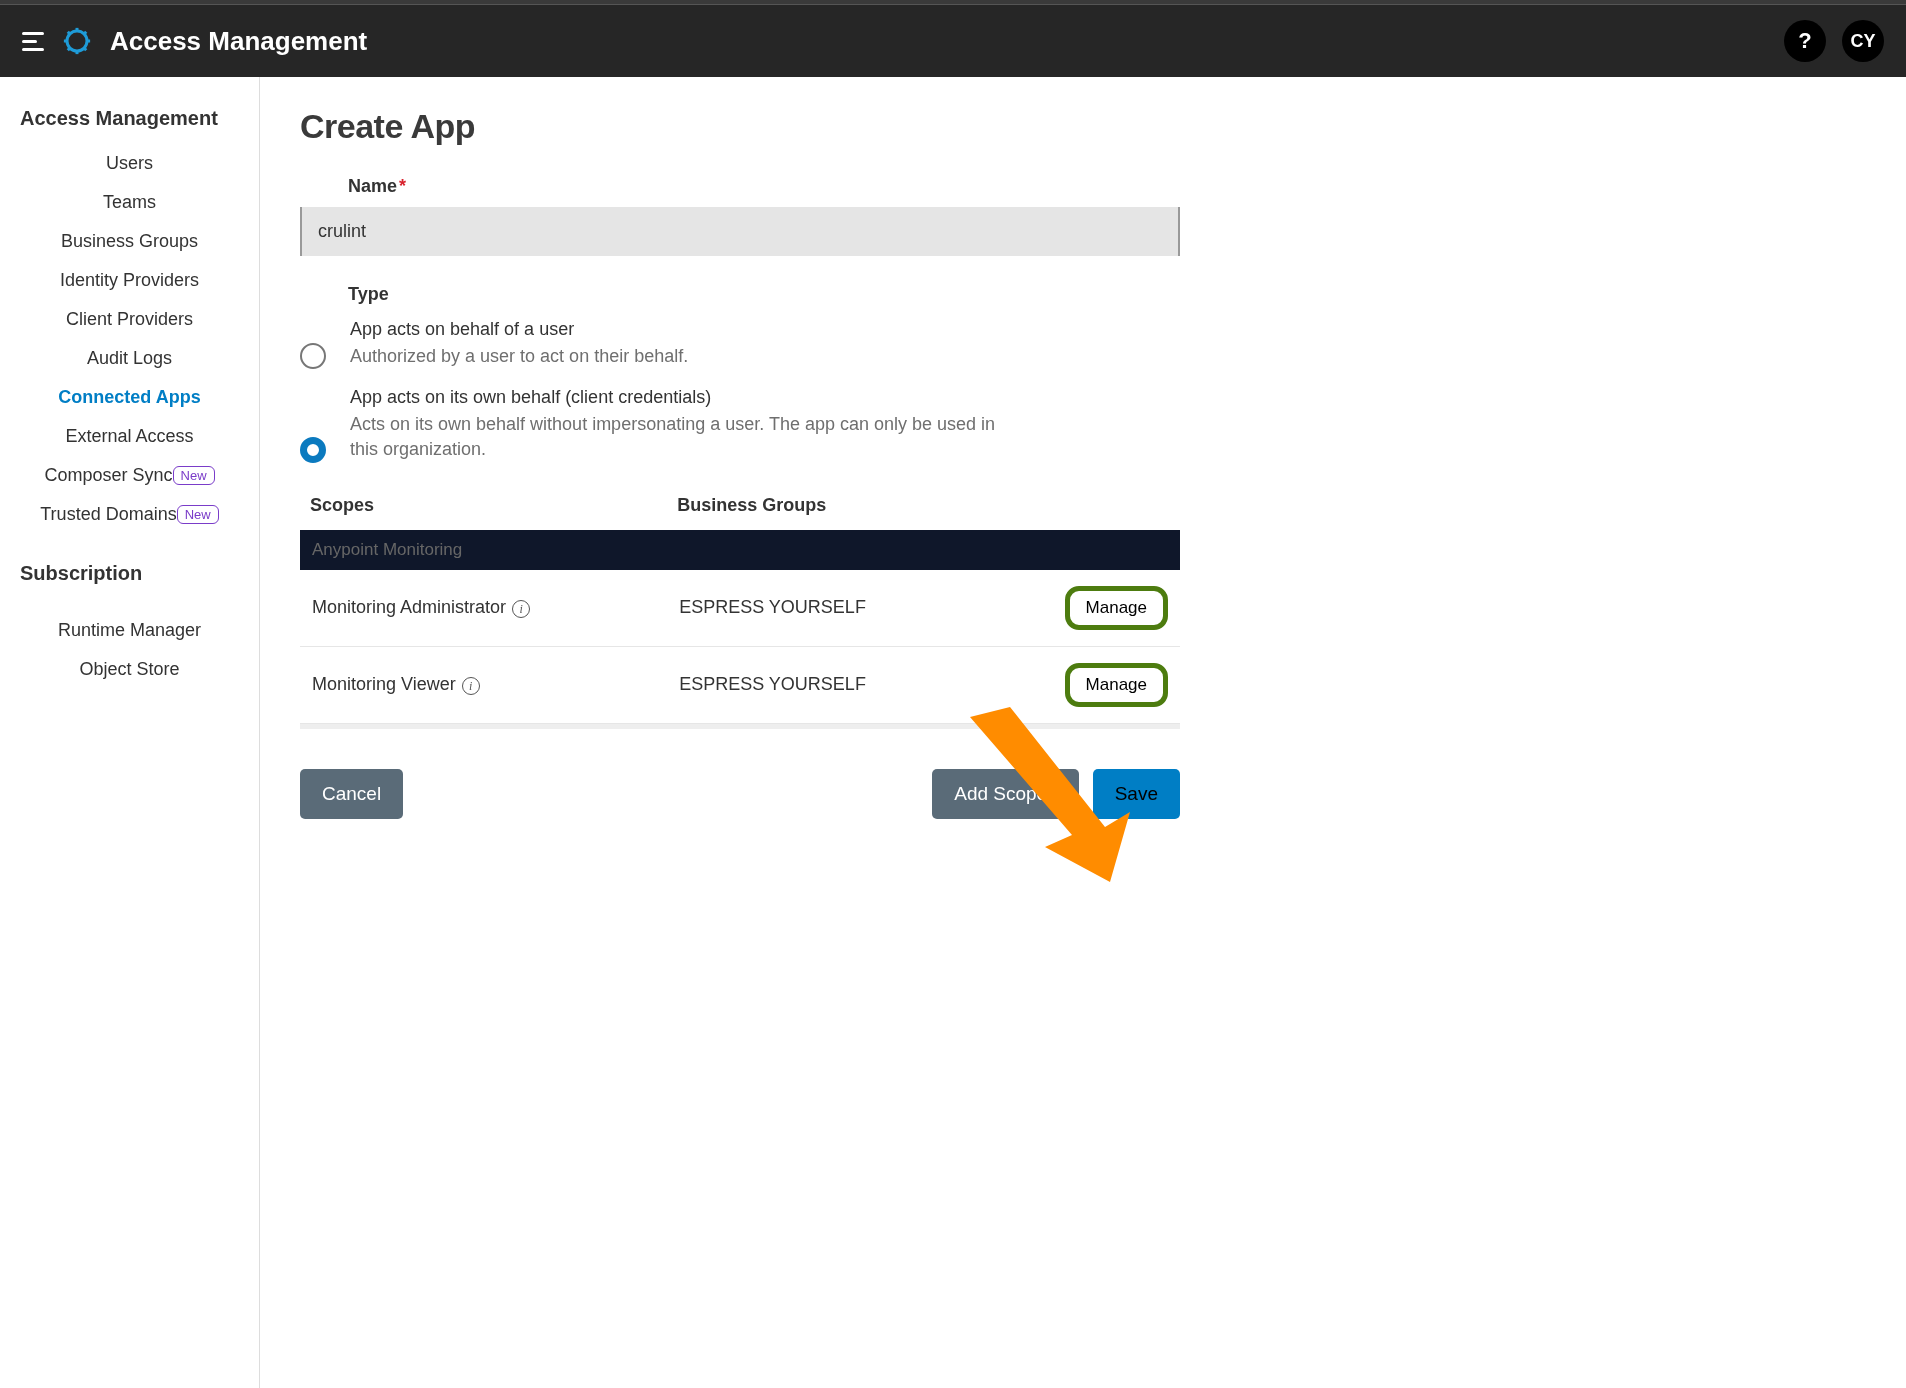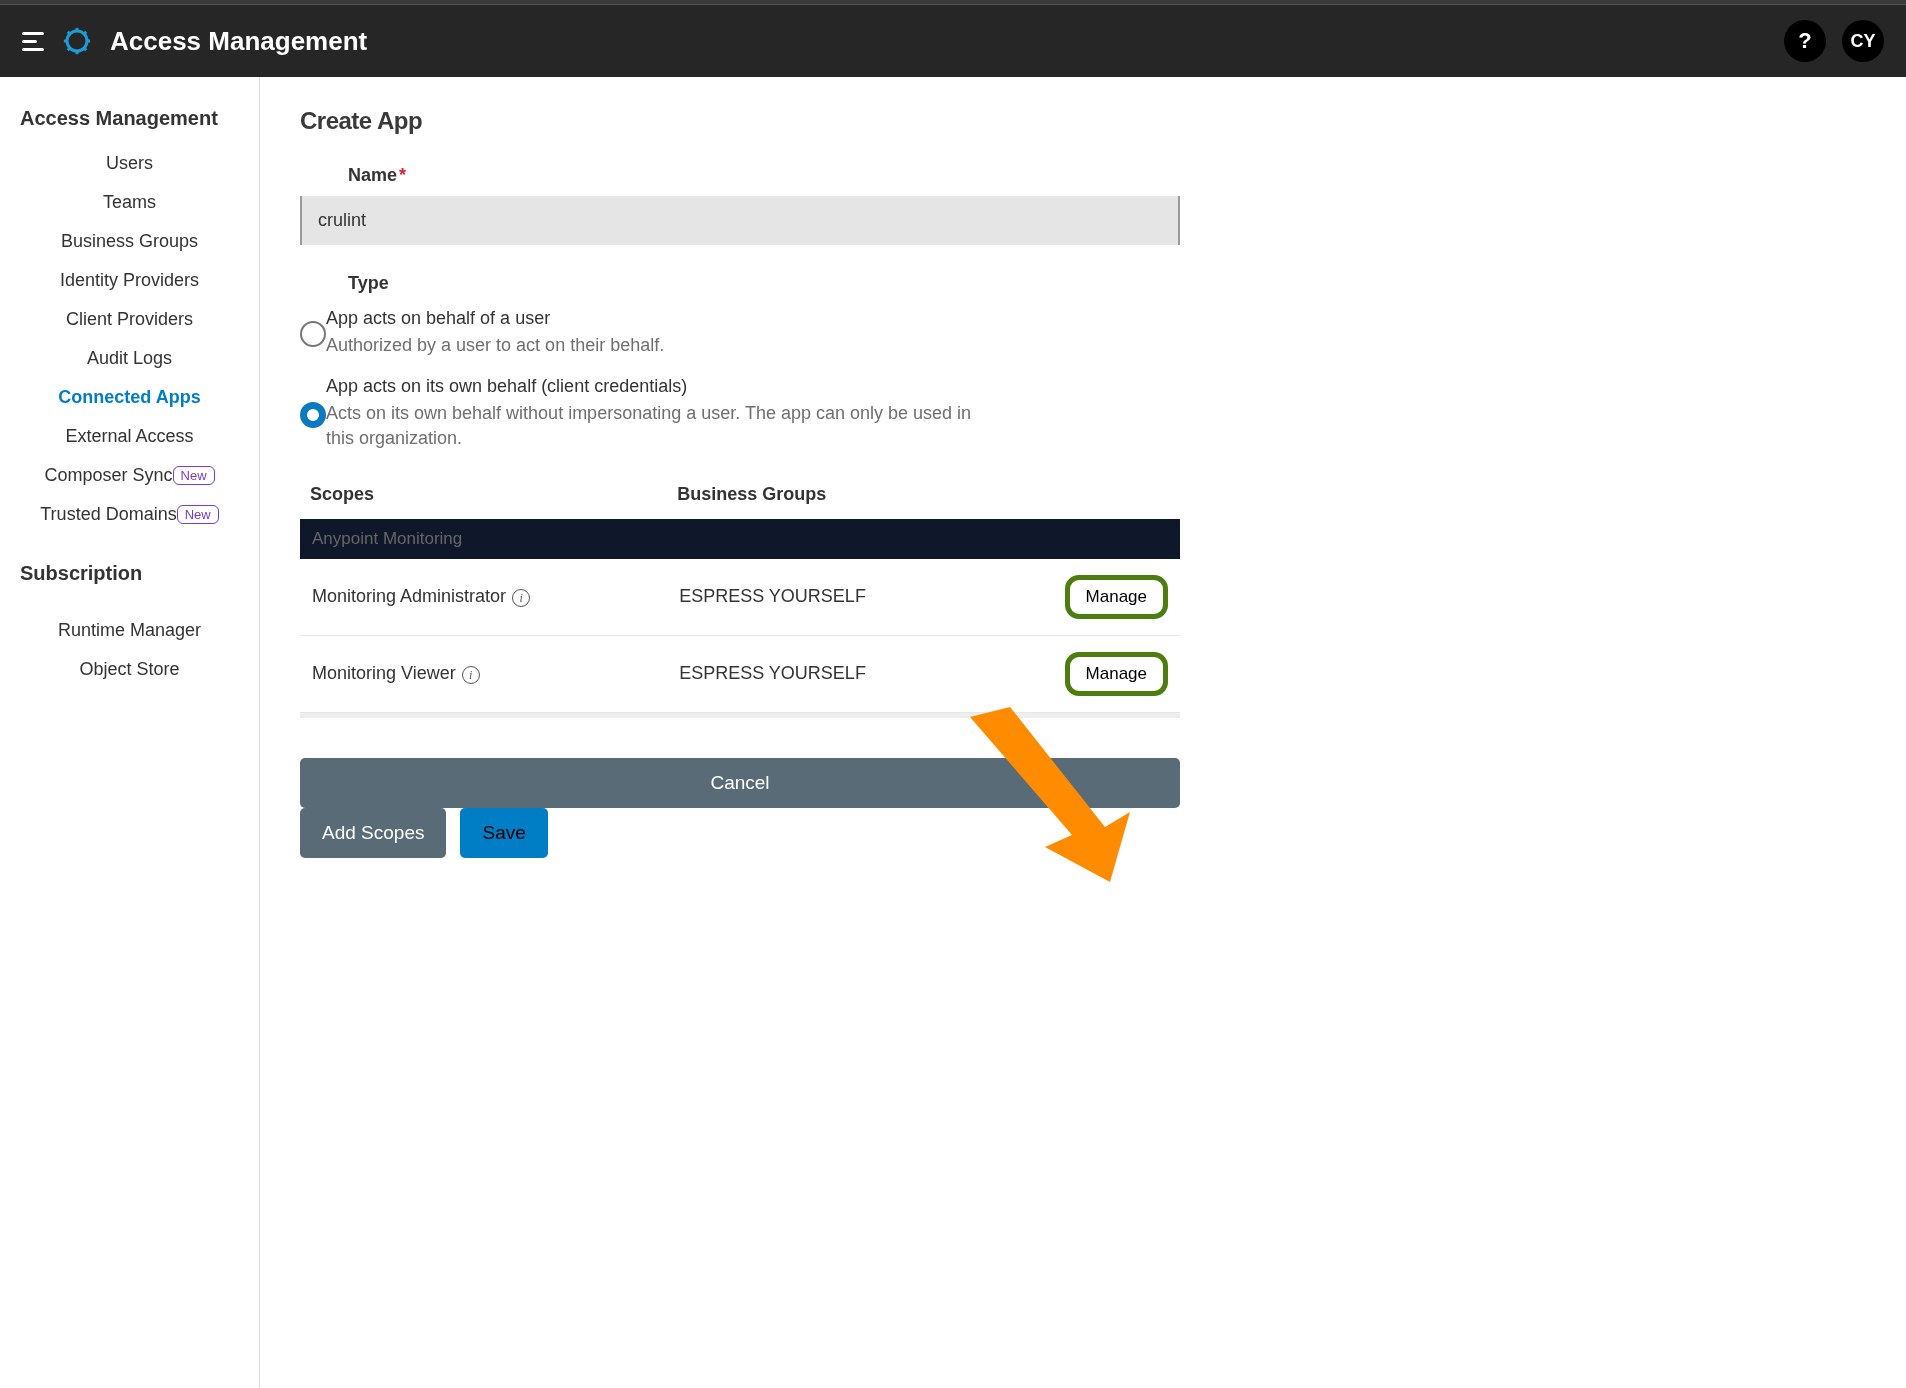--- a/index.html
+++ b/index.html
@@ -23,44 +23,44 @@
   .body-wrap { display:flex; }
   
   .sidebar { width: 260px; border-right:1px solid #ddd; padding: 24px 20px 40px 20px; min-height: calc(100vh - 77px); }
   .sidebar-section-title { font-weight:700; font-size:20px; color:#333; margin-bottom:14px; margin-top:6px;}
   .sidebar-item { display:flex; align-items:center; justify-content:center; padding: 9px 0; cursor:pointer; font-size:18px; color:#333;}
   .sidebar-item.active { color:#007ec5; font-weight:700;}
   .badge-new { border:1px solid #7a3cc9; color:#7a3cc9; font-size:13px; padding:1px 7px; border-radius:6px; font-weight:400; }
   .sidebar-sub-title { font-weight:700; font-size:20px; color:#333; margin-top:28px; margin-bottom:26px; }
   
   .main { flex:1; padding: 30px 40px 50px 40px; max-width: 960px; position:relative;}
-  .page-title { font-size:24px; font-weight:800; color:#3a3a3a; margin-bottom:30px; letter-spacing:-0.5px;}
+  .page-title { font-size:34px; font-weight:800; color:#3a3a3a; margin-bottom:30px; letter-spacing:-0.5px;}
   
   .field-label { font-weight:700; font-size:18px; color:#333; margin-bottom:10px;margin-left:48px; }
   .required-star { color:#d9232e; margin-left:2px; }
   .text-input { width:100%; max-width:880px; background:#e5e5e5; border:none; border-left:2px solid #999; border-right:2px solid #999; padding:14px 16px; font-size:18px; color:#333; margin-bottom:28px;}
   
   .type-section { margin-bottom: 20px; }
-  .radio-row { display:flex; gap:0; margin:14px 0 18px 0; align-items:center; max-width:700px;}
+  .radio-row { display:flex; gap:24px; margin:14px 0 18px 0; align-items:flex-end; max-width:700px;}
   .radio-outer { flex-shrink:0; width:26px; height:26px; border:2px solid #777; border-radius:50%; margin-top:2px; cursor:pointer; position:relative; background:#fff;}
   .radio-outer.selected { border:7px solid #0b7abf; }
   .radio-outer.selected::after { content:''; }
   .radio-labels { display:flex; flex-direction:column; gap:4px;}
   .radio-title { font-size:18px; color:#333; font-weight:400;}
   .radio-desc { font-size:18px; color:#6f6f6f; line-height:1.4;}
   
   .scopes-table { width:100%; max-width:880px; margin-top:20px; border-collapse:collapse;}
   .scopes-table th { text-align:left; font-weight:700; font-size:18px; padding:12px 10px 14px 10px; color:#333; }
   .scopes-table .group-row td { background:#0f172a; color:#666; font-size:17px; padding:10px 12px;}
   .scopes-table tbody tr.data-row td { padding:16px 12px; border-bottom:1px solid #e6e6e6; font-size:18px; vertical-align:middle;}
   .info-icon { display:inline-flex; width:18px; height:18px; border:1.5px solid #555; border-radius:50%; align-items:center; justify-content:center; font-size:12px; color:#555; margin-left:6px; font-style:italic; font-family:serif; cursor:pointer;}
   .manage-btn { border:5px solid #4d7c0f; background:#fff; color:#000000; padding:7px 16px; border-radius:14px; font-size:17px; cursor:pointer;}
   .table-bottom-line { height:5px; background:#eee; max-width:880px; margin-bottom:40px;}
   
-  .action-bar { display:flex; justify-content:space-between; max-width:880px; margin-top:4px;flex-direction:column;}
+  .action-bar { display:flex; justify-content:space-between; max-width:880px; margin-top:4px;}
   .action-bar .right-group { display:flex; gap:14px;}
   .btn { border:none; padding:14px 22px; font-size:19px; border-radius:5px; cursor:pointer; font-weight:400;}
   .btn-secondary { background:#5a6b78; color:#fff;}
   .btn-primary { background:#007ec5; color:#000000;}
   
   .arrow-annotation { position:absolute; pointer-events:none; }
 </style>
 </head>
 <body>
 

